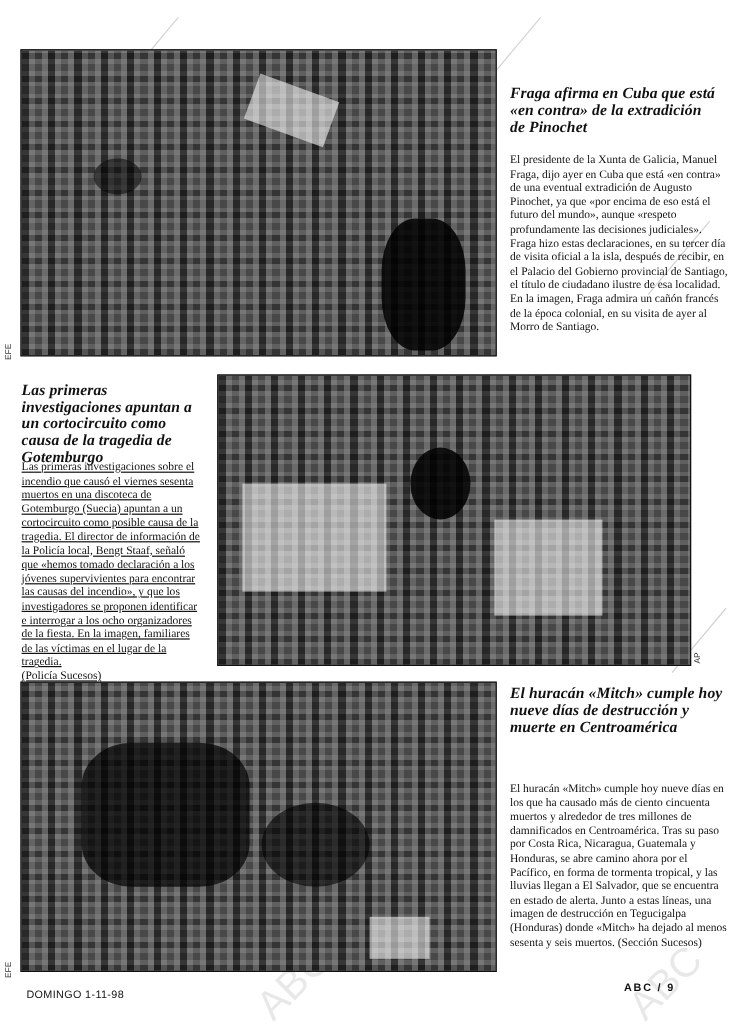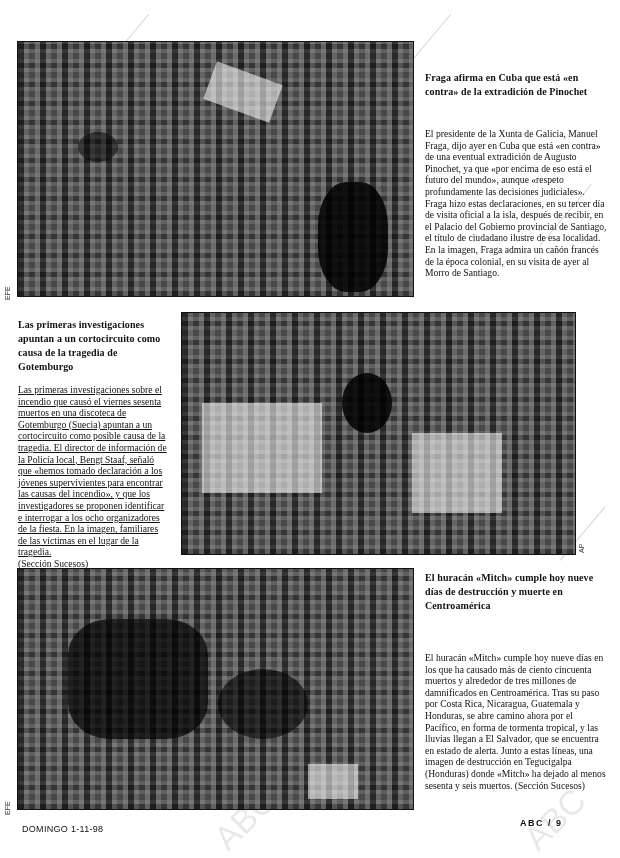--- a/index.html
+++ b/index.html
@@ -5,21 +5,21 @@
   html,body{margin:0;padding:0;background:#fff;}
   body{width:620px;height:858px;position:relative;overflow:hidden;font-family:"Liberation Serif","DejaVu Serif",serif;color:#111;}
   .photo{position:absolute;background:#777;overflow:hidden;border:1px solid #111;}
   .photo .tex{position:absolute;inset:0;
     background:
       repeating-linear-gradient(90deg,rgba(0,0,0,.55) 0 6px,rgba(255,255,255,.35) 6px 11px,rgba(0,0,0,.2) 11px 17px,rgba(255,255,255,.6) 17px 22px),
       repeating-linear-gradient(0deg,rgba(0,0,0,.45) 0 5px,rgba(255,255,255,.4) 5px 9px,rgba(0,0,0,.25) 9px 15px,rgba(255,255,255,.5) 15px 19px);
     mix-blend-mode:multiply;}
   .photo .blot{position:absolute;border-radius:50%;background:#000;opacity:.85;}
   .photo .glow{position:absolute;background:rgba(255,255,255,.55);}
-  .headline{position:absolute;font-weight:bold;font-size:10px;line-height:14px;letter-spacing:.1px;}
+  .headline{position:absolute;font-weight:bold;font-size:13px;line-height:14px;letter-spacing:.1px;font-style:italic;}
   .body{position:absolute;font-size:9.6px;line-height:11.6px;}
   .right{text-align:left;}
   .credit{position:absolute;font-family:"Liberation Sans",sans-serif;font-size:7px;color:#333;transform:rotate(-90deg);transform-origin:left top;}
   .footer-date{position:absolute;left:22px;top:824px;font-family:"Liberation Sans",sans-serif;font-size:9px;letter-spacing:.3px;}
   .footer-page{position:absolute;left:520px;top:818px;font-family:"Liberation Sans",sans-serif;font-size:9px;font-weight:bold;letter-spacing:1.5px;}
   .wm{position:absolute;font-family:"Liberation Sans",sans-serif;font-size:34px;color:rgba(0,0,0,.09);transform:rotate(-45deg);pointer-events:none;}
   .wline{position:absolute;height:1px;background:rgba(0,0,0,.18);transform-origin:left center;transform:rotate(-50deg);pointer-events:none;}
 </style>
 </head>
 <body>
@@ -41,21 +41,21 @@
   </div>
   <div class="credit" style="left:4px;top:300px;">EFE</div>
   <div class="headline" style="left:425px;top:71px;width:175px;">Fraga afirma en Cuba que está «en contra» de la extradición de Pinochet</div>
   <div class="body" style="left:425px;top:128px;width:183px;">El presidente de la Xunta de Galicia, Manuel Fraga, dijo ayer en Cuba que está «en contra» de una eventual extradición de Augusto Pinochet, ya que «por encima de eso está el futuro del mundo», aunque «respeto profundamente las decisiones judiciales». Fraga hizo estas declaraciones, en su tercer día de visita oficial a la isla, después de recibir, en el Palacio del Gobierno provincial de Santiago, el título de ciudadano ilustre de esa localidad. En la imagen, Fraga admira un cañón francés de la época colonial, en su visita de ayer al Morro de Santiago.</div>
 </section>
 
 <section>
   <div class="headline right" style="left:18px;top:318px;width:150px;">Las primeras investigaciones apuntan a un cortocircuito como causa de la tragedia de Gotemburgo</div>
   <div class="body right" style="left:18px;top:384px;width:150px;text-decoration:underline;">
     <span>Las primeras investigaciones sobre el incendio que causó el viernes sesenta muertos en una discoteca de Gotemburgo (Suecia) apuntan a un cortocircuito como posible causa de la tragedia. El director de información de la Policía local, Bengt Staaf, señaló que «hemos tomado declaración a los jóvenes supervivientes para encontrar las causas del incendio», y que los investigadores se proponen identificar e interrogar a los ocho organizadores de la fiesta. En la imagen, familiares de las víctimas en el lugar de la tragedia.</span><br>
-    <span>(Sección Sucesos)</span>
+    <span>(Policía Sucesos)</span>
   </div>
   <div class="photo" style="left:181px;top:312px;width:393px;height:241px;">
     <div class="tex"></div>
     <div class="blot" style="left:160px;top:60px;width:50px;height:60px;"></div>
     <div class="glow" style="left:20px;top:90px;width:120px;height:90px;"></div>
     <div class="glow" style="left:230px;top:120px;width:90px;height:80px;"></div>
   </div>
   <div class="credit" style="left:578px;top:553px;">AP</div>
 </section>
 

